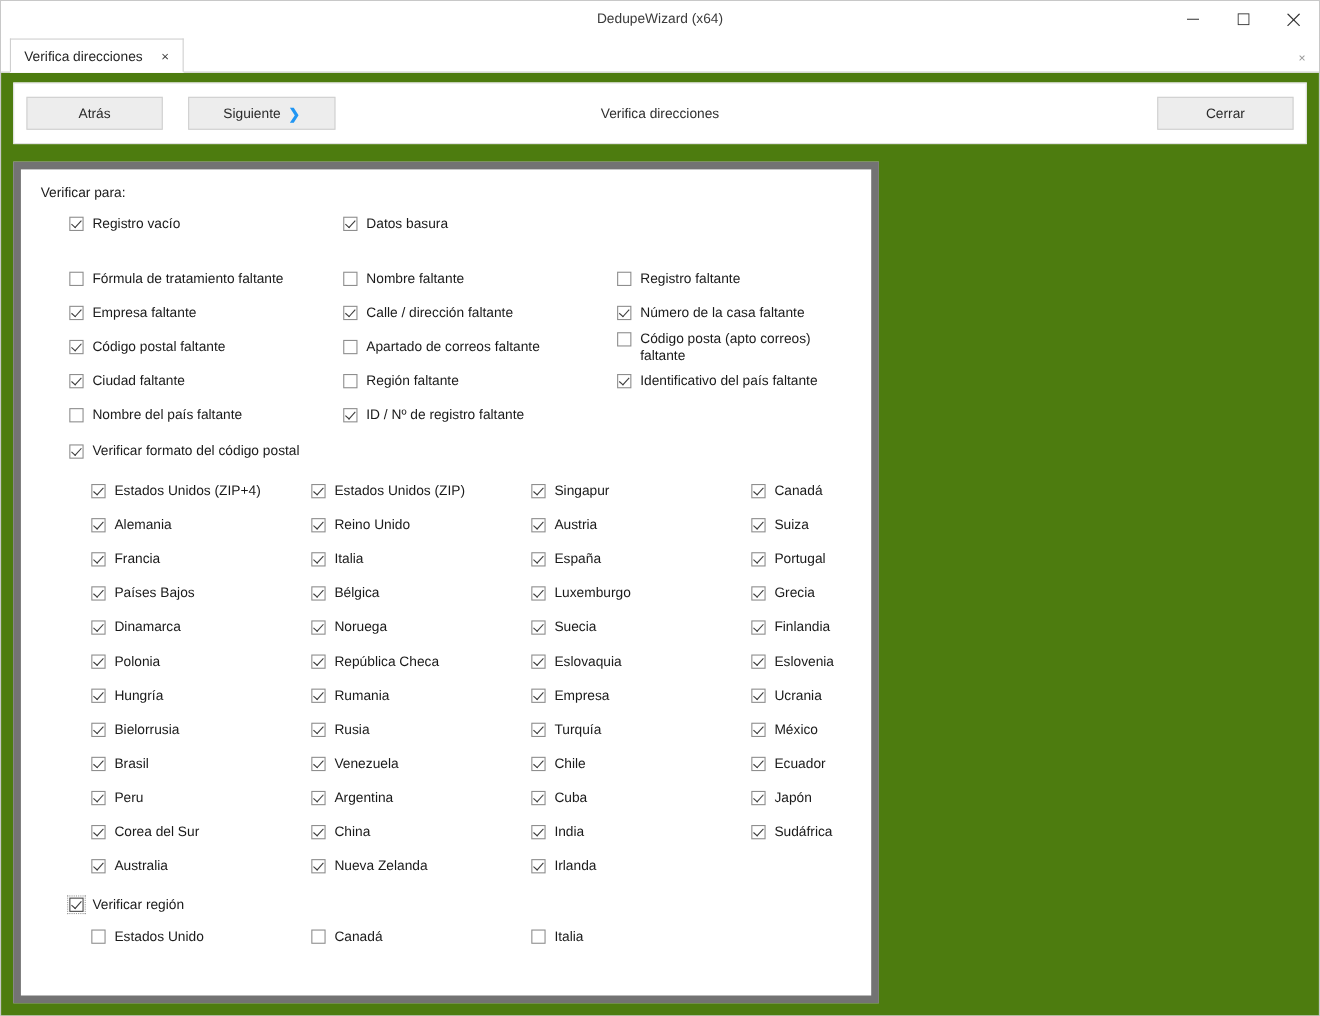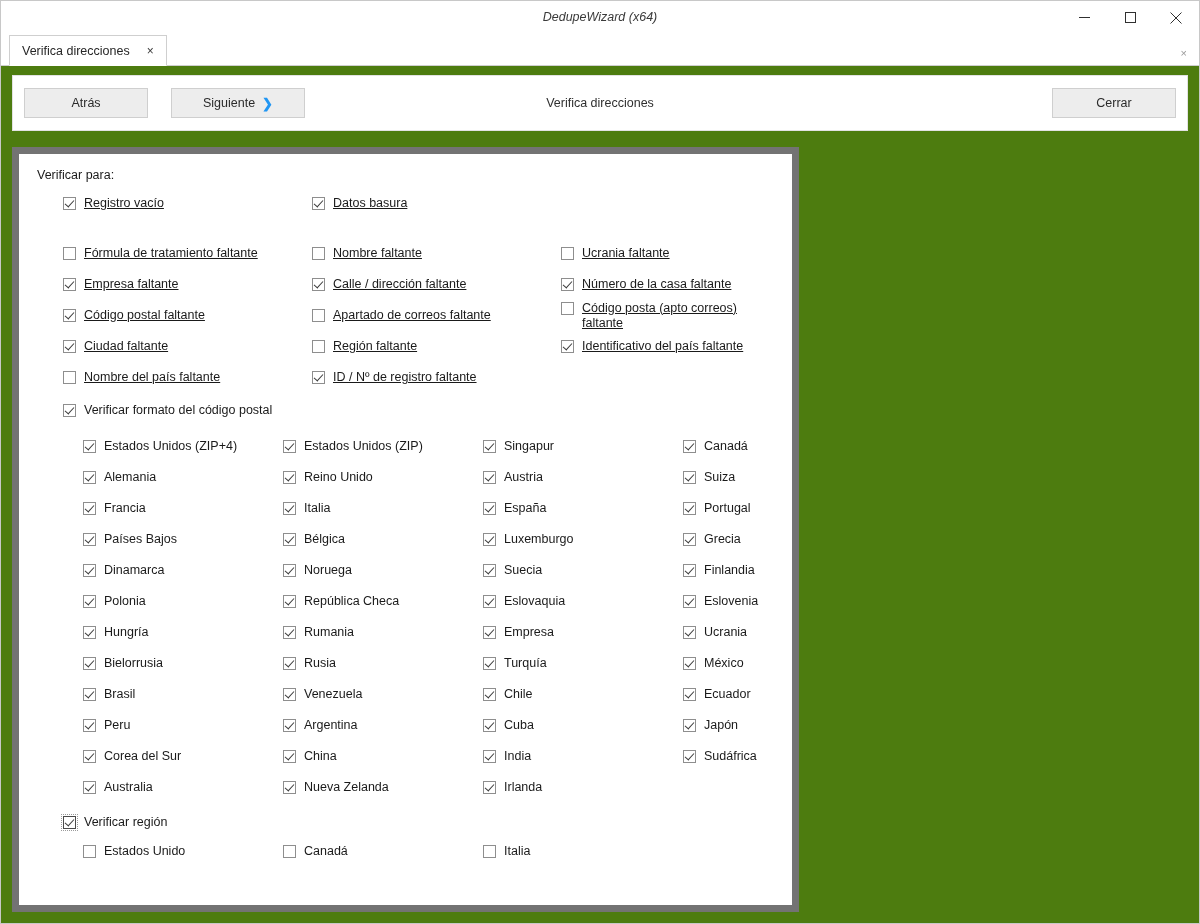--- a/index.html
+++ b/index.html
@@ -27,21 +27,20 @@
     position: relative;
   }
   
   .titlebar {
     height: 33px;
     flex: 0 0 33px;
     display: flex;
     align-items: center;
     position: relative;
     background: #ffffff;
-    font-style: italic;
   }
   .titlebar-title {
     position: absolute;
     left: 0; right: 0;
     text-align: center;
     font-size: 12.5px;
     color: #3a3a3a;
     line-height: 33px;
     pointer-events: none;
   }
@@ -205,21 +204,21 @@
     outline: 1px dotted #9b9b9b;
     outline-offset: 1px;
   }
   
   .top-grid {
     display: grid;
     grid-template-columns: 249px 249px 1fr;
     row-gap: 0;
     margin-left: 26px;
   }
-  .top-grid .cell { height: 31px; display: flex; align-items: center; text-decoration: underline; }
+  .top-grid .cell { height: 31px; display: flex; align-items: center; }
   .top-grid .cell.pad-first { height: 42px; align-items: flex-start; }
   
   .zip-toggle { margin-left: 26px; margin-top: 10px; }
   .country-grid {
     display: grid;
     grid-template-columns: 200px 200px 200px 1fr;
     margin-left: 46px;
     margin-top: 11px;
   }
   .country-grid .cell { height: 31px; display: flex; align-items: center; }
@@ -306,21 +305,21 @@
           </div>
           <div class="cell">
             <label class="cb">
               <span class="box"></span>
               <span>Nombre faltante</span>
             </label>
           </div>
           <div class="cell">
             <label class="cb">
               <span class="box"></span>
-              <span>Ucrania faltante</span>
+              <span>Registro faltante</span>
             </label>
           </div>
           <div class="cell">
             <label class="cb">
               <span class="box checked"></span>
               <span>Empresa faltante</span>
             </label>
           </div>
           <div class="cell">
             <label class="cb">

